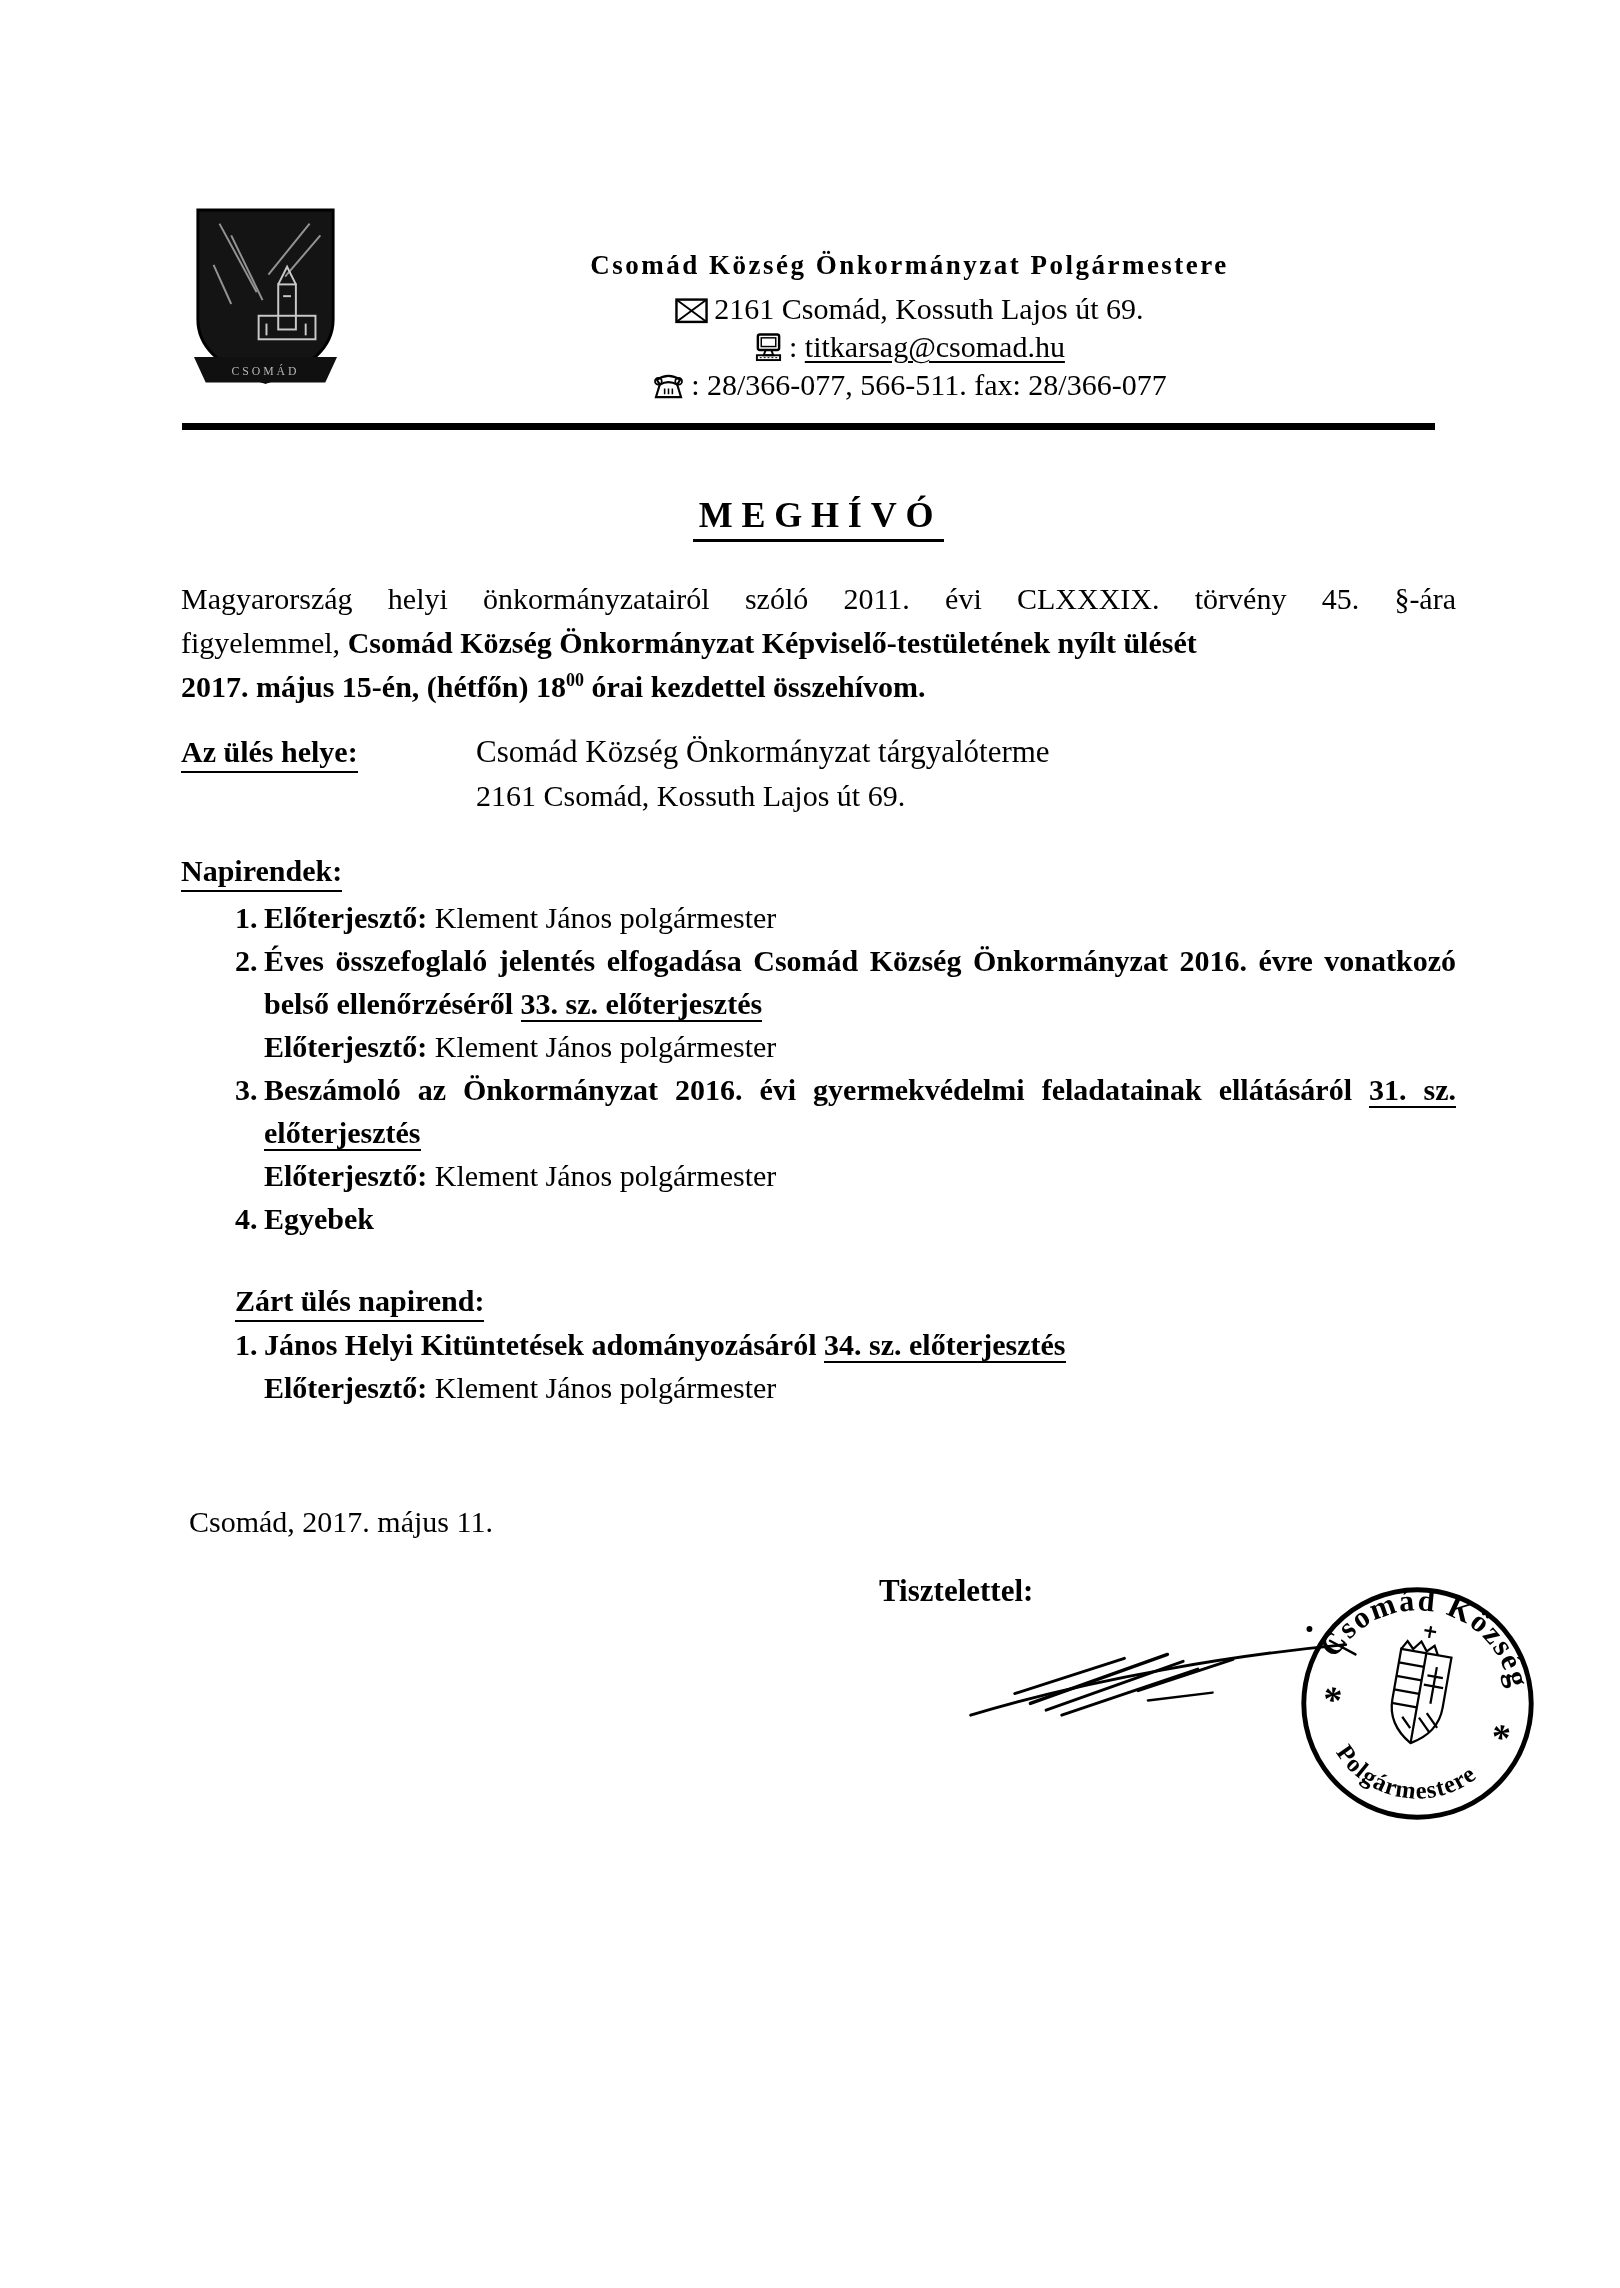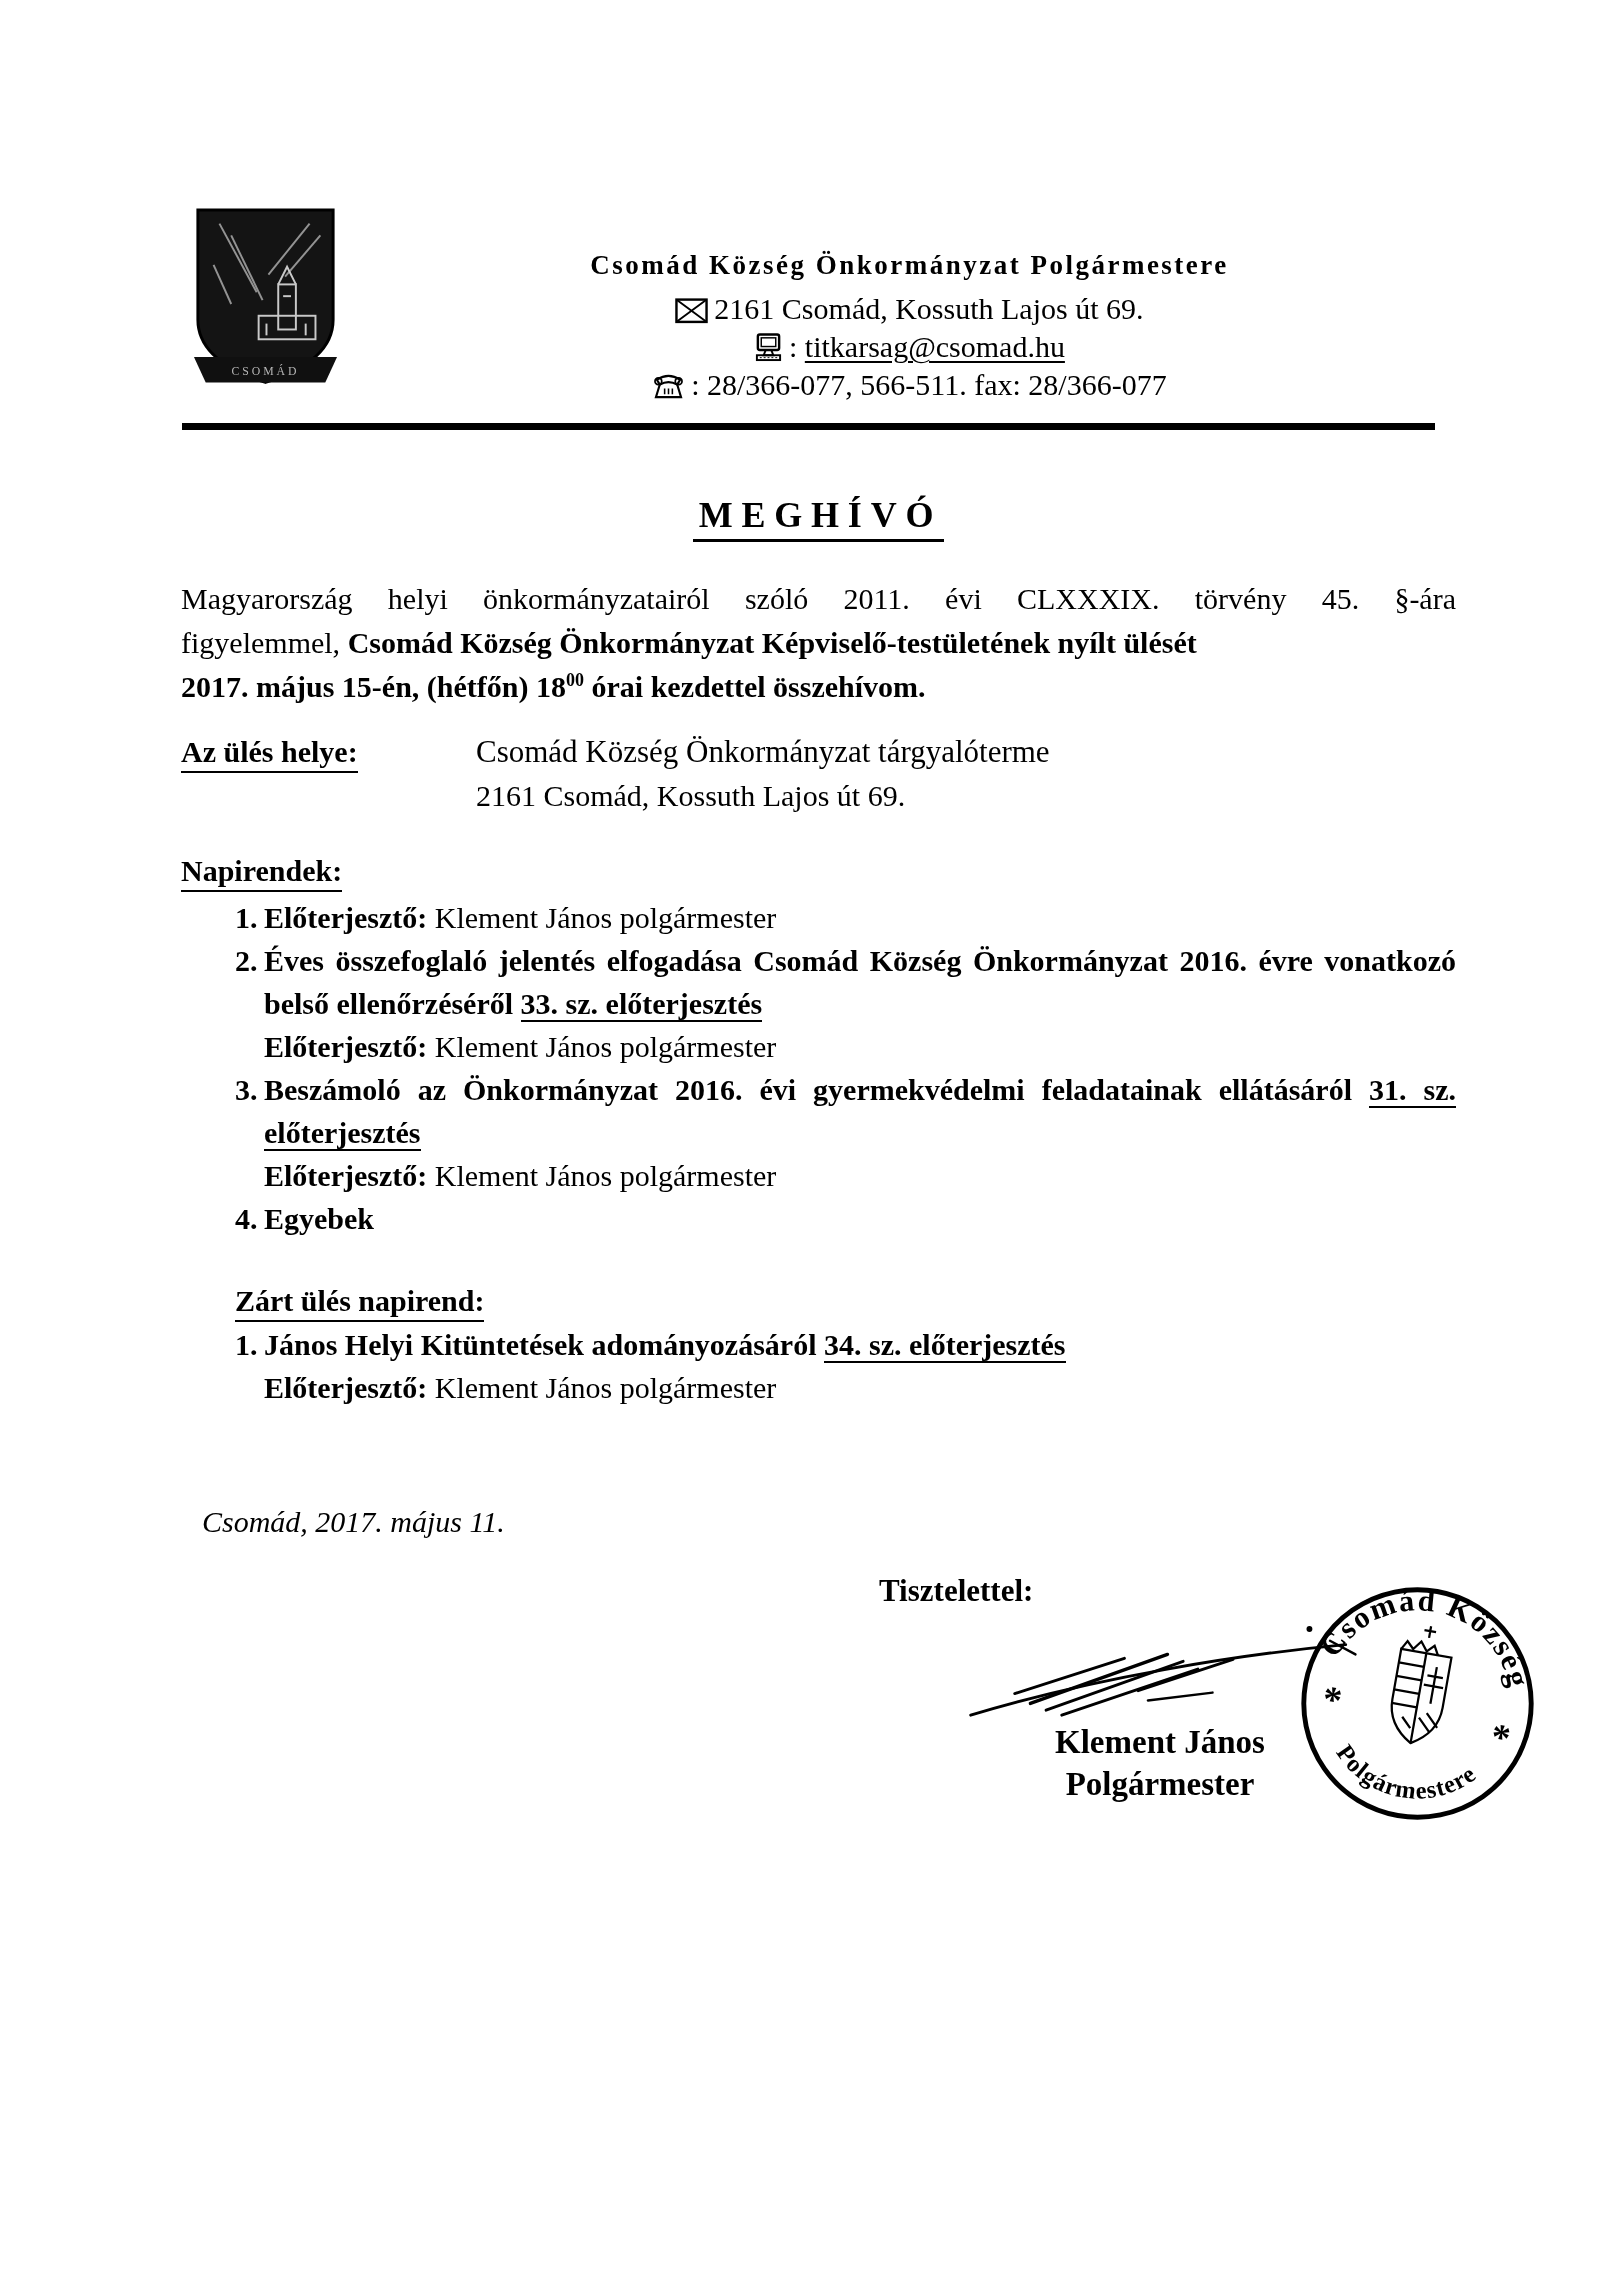--- a/index.html
+++ b/index.html
@@ -41,21 +41,21 @@
   .list{margin-top:2.9px;}
   .item{display:flex;line-height:43px;}
   .item .num{flex:0 0 29px;width:29px;font-weight:bold;padding-left:54px;}
   .item{padding-left:0;}
   .item .body{flex:1;}
   .item .txt{font-weight:bold;text-align:justify;}
   .ref{font-weight:bold;border-bottom:2.9px solid #000;}
   .presenter .pl{font-weight:bold;}
   .closed-head{margin-top:39px;margin-left:54px;}
   
-  .dateline{position:absolute;left:202px;top:1505px;font-size:30px;font-style:italic;}
+  .dateline{position:absolute;left:189px;top:1505px;font-size:30px;}
   .salutation{position:absolute;left:879px;top:1573px;font-size:31px;font-weight:bold;}
   .signature-svg{position:absolute;left:956px;top:1615px;}
   .signer{position:absolute;left:1013px;top:1721px;width:294px;text-align:center;
           font-weight:bold;font-size:33px;line-height:42px;}
   .stamp-svg{position:absolute;left:1294px;top:1580px;}
 </style>
 </head>
 <body>
 
 <div class="page">
@@ -225,24 +225,20 @@
       <path d="M 60 80 L 172 44" stroke-width="3"></path>
       <path d="M 76 90 L 216 40" stroke-width="3.5"></path>
       <path d="M 92 97 L 232 47" stroke-width="3"></path>
       <path d="M 108 102 L 247 55" stroke-width="3"></path>
       <path d="M 186 77 L 283 45" stroke-width="3"></path>
       <path d="M 196 87 L 262 79" stroke-width="2.5"></path>
       <circle cx="361" cy="14" r="3" fill="#000" stroke="none"></circle>
     </g>
   </svg>
 
-  <div class="signer">
-    <div>Klement János</div>
-    <div>Polgármester</div>
-  </div>
 
   <svg class="stamp-svg" width="247" height="247" viewBox="0 0 252 252">
     <g transform="rotate(10 126 126)" fill="#000" font-family="Liberation Serif, serif" font-weight="bold">
       <circle cx="126" cy="126" r="116" fill="none" stroke="#000" stroke-width="5"></circle>
       <defs>
         <path id="arcTop" d="M 31 126 A 95 95 0 0 1 221 126"></path>
         <path id="arcBot" d="M 29 126 A 97 97 0 0 0 223 126"></path>
       </defs>
       <text font-size="31" letter-spacing="2">
         <textPath href="#arcTop" startOffset="50%" text-anchor="middle">Csomád Község</textPath>

